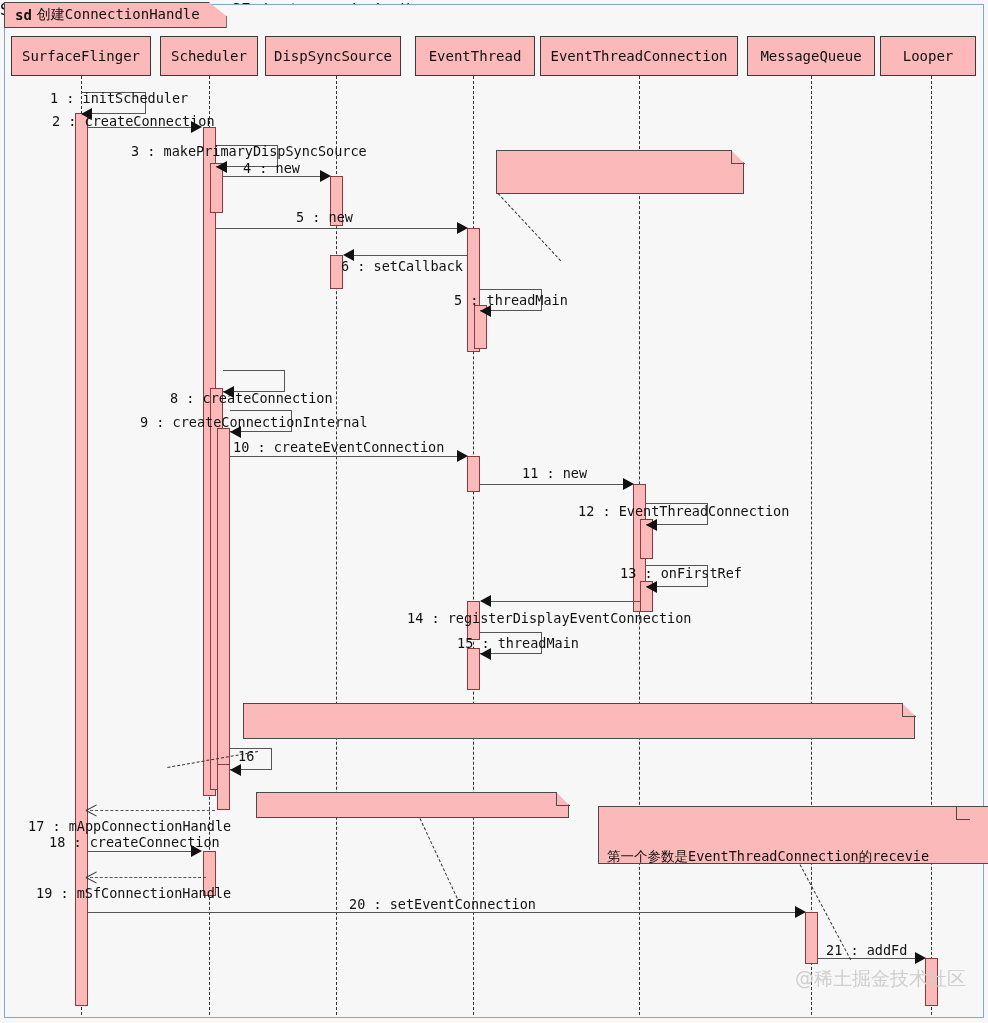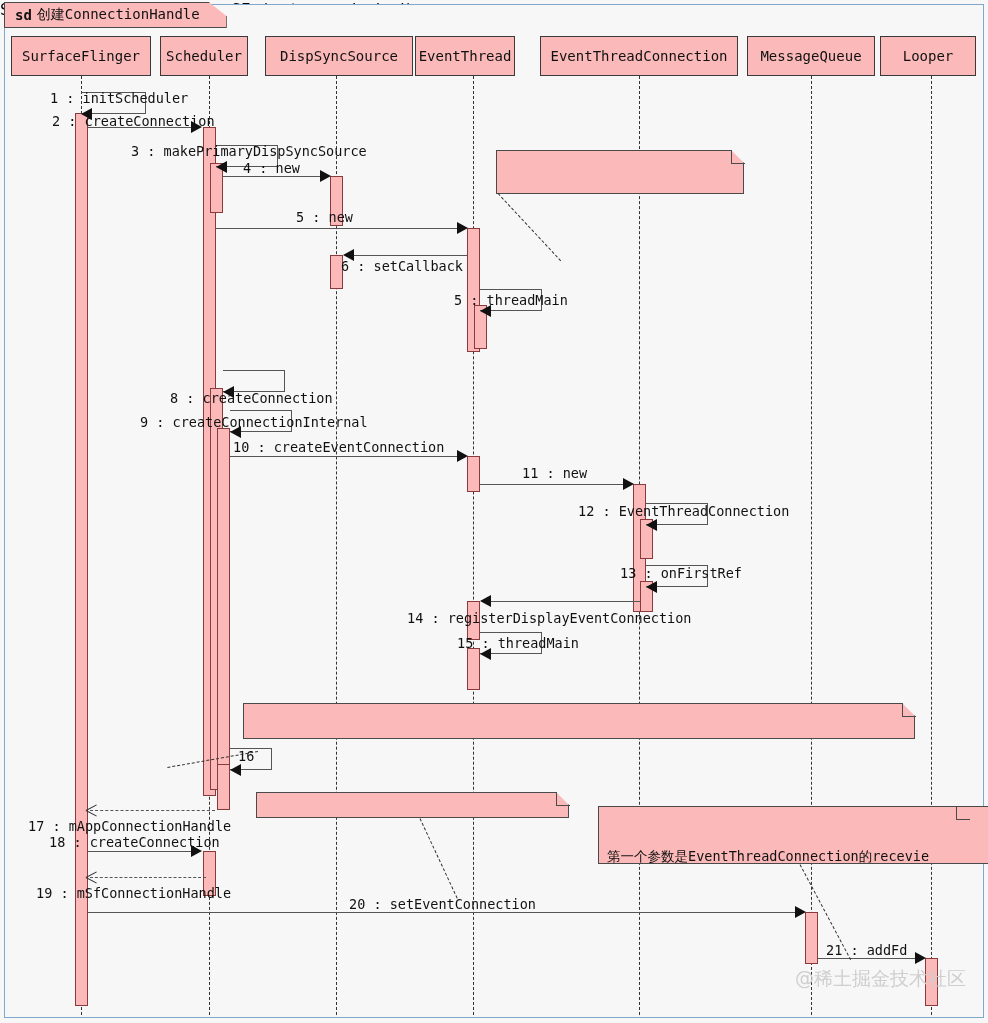--- a/index.html
+++ b/index.html
@@ -164,27 +164,27 @@
 
   <div id="frame-tab">
     <span class="kw">sd</span>
       <span>创建ConnectionHandle</span>
   </div>
 
   
   <div class="participant" style="left:11px; top:36px; width:140px;">
     <span>SurfaceFlinger</span>
   </div>
-  <div class="participant" style="left:160px; top:36px; width:88px;">
+  <div class="participant" style="left:160px; top:36px; width:98px;">
     <span>Scheduler</span>
   </div>
-  <div class="participant" style="left:265px; top:36px; width:148px;">
+  <div class="participant" style="left:265px; top:36px; width:136px;">
     <span>DispSyncSource</span>
   </div>
-  <div class="participant" style="left:415px; top:36px; width:100px;">
+  <div class="participant" style="left:415px; top:36px; width:120px;">
     <span>EventThread</span>
   </div>
   <div class="participant" style="left:540px; top:36px; width:198px;">
     <span>EventThreadConnection</span>
   </div>
   <div class="participant" style="left:747px; top:36px; width:128px;">
     <span>MessageQueue</span>
   </div>
   <div class="participant" style="left:880px; top:36px; width:96px;text-align:right;">
     <span>Looper</span>

